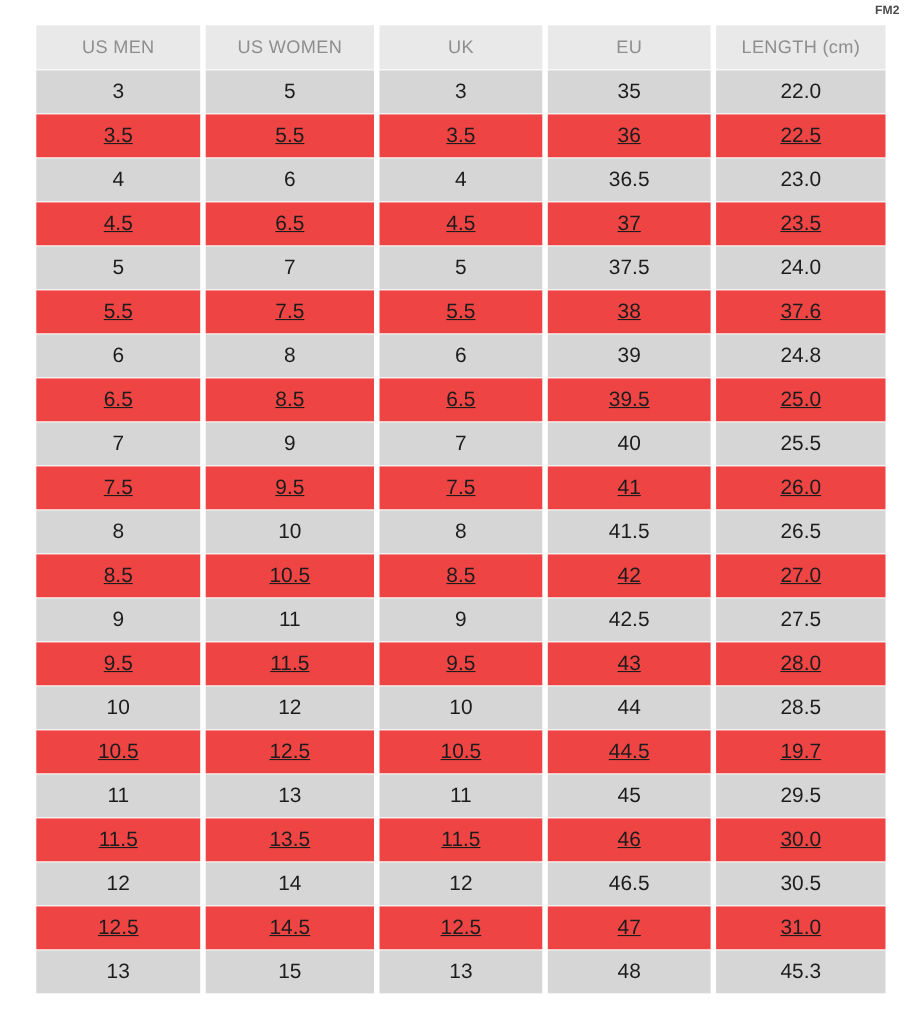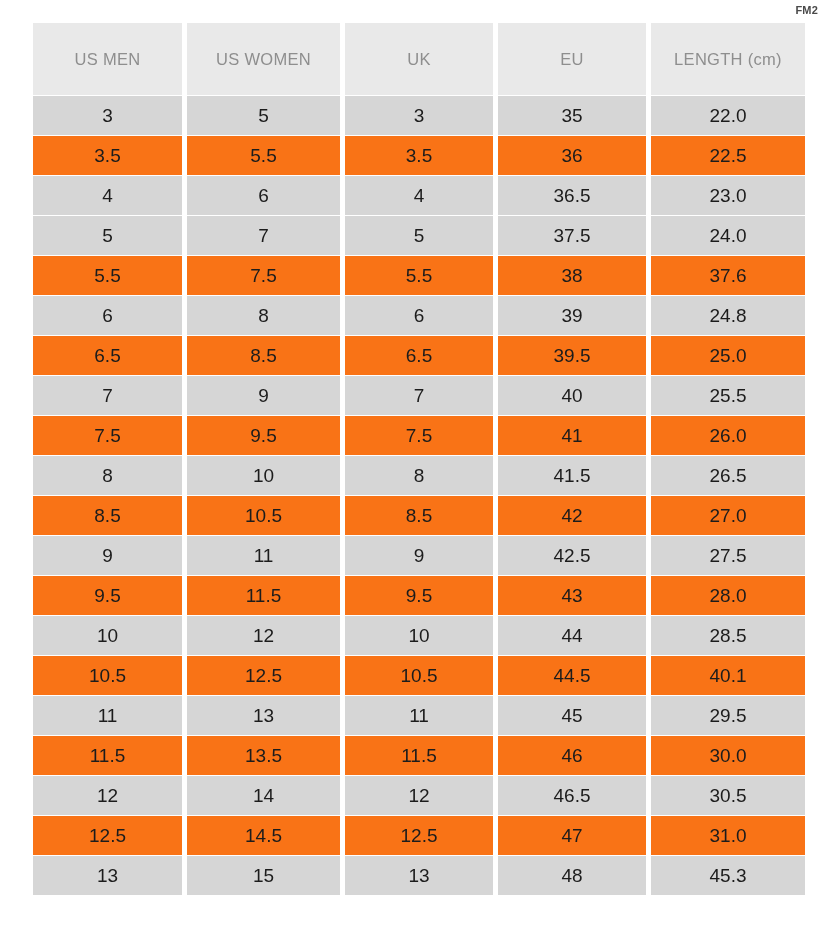--- a/index.html
+++ b/index.html
@@ -51,37 +51,37 @@
 
   thead th {
     background: #e9e9e9;
     color: #8e8e8e;
     font-size: 16.5px;
     font-weight: 400;
     letter-spacing: 0.3px;
     height: 40px;
     text-align: center;
     vertical-align: middle;
-    padding: 16px;
+    padding: 0;
     border: none;
   }
 
   tbody td {
     font-size: 19px;
     font-weight: 400;
     color: #1c1c1c;
     height: 39px;
     text-align: center;
     vertical-align: middle;
     padding: 0;
     border: none;
   }
 
   tbody tr.row-dark td  { background: #d6d6d6; }
-  tbody tr.row-light td { background: #f97316; }
+  tbody tr.row-light td { background: #ef4444; text-decoration: underline; }
 </style>
 </head>
 <body>
 
 <div id="watermark">FM2</div>
 
 <div id="size-table-wrap">
   <table class="size-table">
     <colgroup>
       <col class="c-us-men">
@@ -114,20 +114,27 @@
           <td>36</td>
           <td>22.5</td>
         </tr>
         <tr class="row-dark">
           <td>4</td>
           <td>6</td>
           <td>4</td>
           <td>36.5</td>
           <td>23.0</td>
         </tr>
+        <tr class="row-light">
+          <td>4.5</td>
+          <td>6.5</td>
+          <td>4.5</td>
+          <td>37</td>
+          <td>23.5</td>
+        </tr>
         <tr class="row-dark">
           <td>5</td>
           <td>7</td>
           <td>5</td>
           <td>37.5</td>
           <td>24.0</td>
         </tr>
         <tr class="row-light">
           <td>5.5</td>
           <td>7.5</td>
@@ -196,21 +203,21 @@
           <td>12</td>
           <td>10</td>
           <td>44</td>
           <td>28.5</td>
         </tr>
         <tr class="row-light">
           <td>10.5</td>
           <td>12.5</td>
           <td>10.5</td>
           <td>44.5</td>
-          <td>40.1</td>
+          <td>19.7</td>
         </tr>
         <tr class="row-dark">
           <td>11</td>
           <td>13</td>
           <td>11</td>
           <td>45</td>
           <td>29.5</td>
         </tr>
         <tr class="row-light">
           <td>11.5</td>

